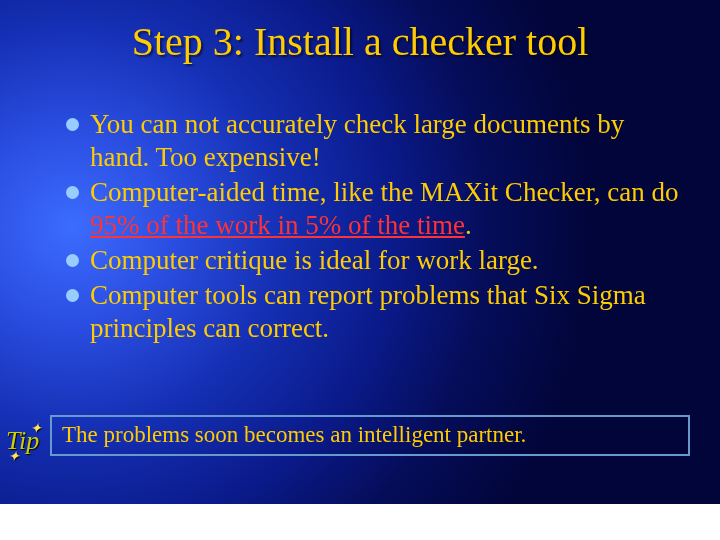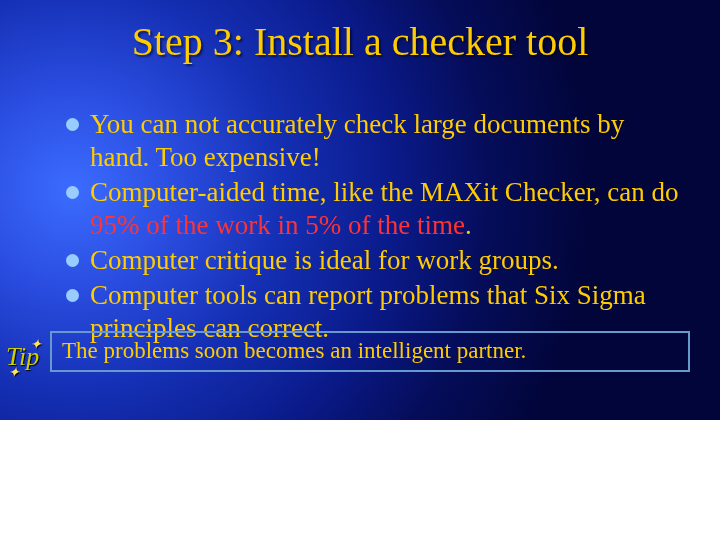--- a/index.html
+++ b/index.html
@@ -5,21 +5,21 @@
   html, body {
     margin: 0;
     padding: 0;
     width: 720px;
     height: 540px;
     overflow: hidden;
     font-family: "Times New Roman", Times, serif;
   }
   .slide {
     width: 720px;
-    height: 420px;
+    height: 504px;
     background: radial-gradient(ellipse 520px 500px at 10% 45%,
       #3b6cff 0%,
       #2a4de0 20%,
       #1530b5 40%,
       #0a1a8a 62%,
       #050d5a 80%,
       #02053a 100%);
     position: relative;
     box-sizing: border-box;
   }
@@ -58,20 +58,21 @@
     position: absolute;
     left: 4px;
     top: 0.38em;
     width: 13px;
     height: 13px;
     background: #99ccff;
     border-radius: 50%;
   }
   .emph {
     color: #ff3333;
+    text-decoration: underline;
   }
   .tip-row {
     position: absolute;
     left: 6px;
     right: 30px;
     bottom: 48px;
     display: flex;
     align-items: flex-end;
   }
   .tip-icon {
@@ -107,21 +108,21 @@
 
   <div class="body">
     <ul>
       <li>
         <span>You can not accurately check large documents by hand. Too expensive!</span>
       </li>
       <li>
         <span>Computer-aided time, like the MAXit Checker, can do </span><span class="emph">95% of the work in 5% of the time</span><span>.</span>
       </li>
       <li>
-        <span>Computer critique is ideal for work groups.</span>
+        <span>Computer critique is ideal for work large.</span>
       </li>
       <li>
         <span>Computer tools can report problems that Six Sigma principles can correct.</span>
       </li>
     </ul>
   </div>
 
   <div class="tip-row">
     <div class="tip-icon">
       <span>Tip</span>

